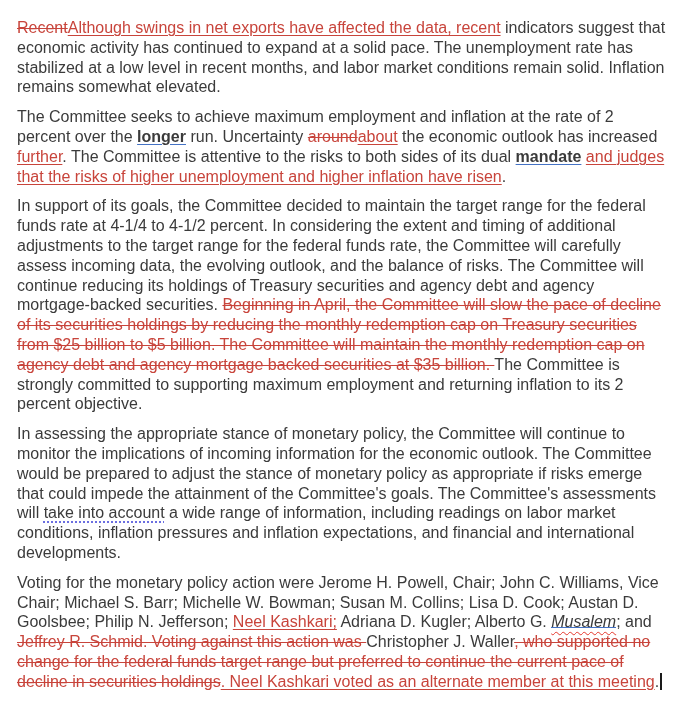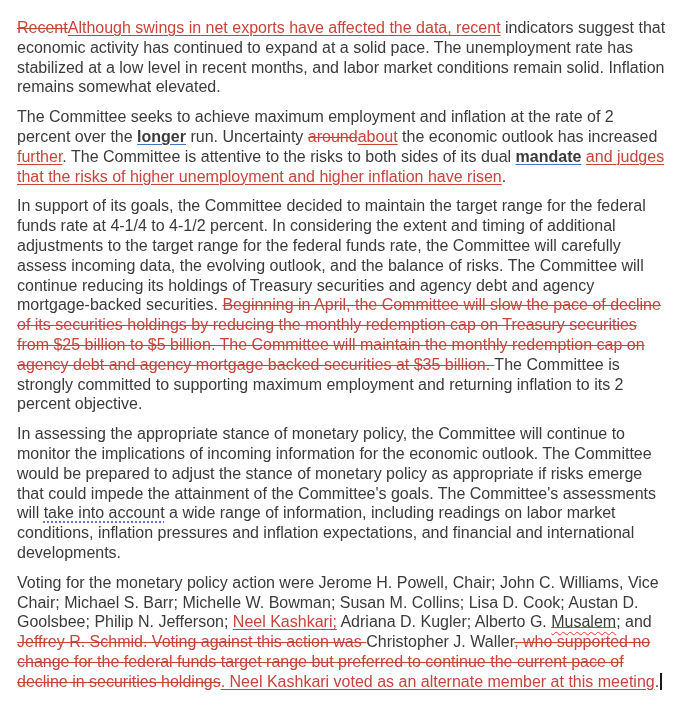--- a/index.html
+++ b/index.html
@@ -60,20 +60,21 @@
   }
   .t-spell {
     color: var(--ink);
     background-image: linear-gradient(var(--blue), var(--blue));
     background-repeat: no-repeat;
     background-size: 100% 1px;
     background-position: 0 calc(100% - 2px);
     text-decoration: underline wavy var(--squiggle);
     text-decoration-thickness: 1px;
     text-underline-offset: 4px;
+    font-style: italic;
   }
   .caret {
     display: inline-block;
     width: 1.5px;
     height: 17px;
     background: #1a1a1a;
     vertical-align: -3px;
     margin-left: 1px;
   }
 </style>

